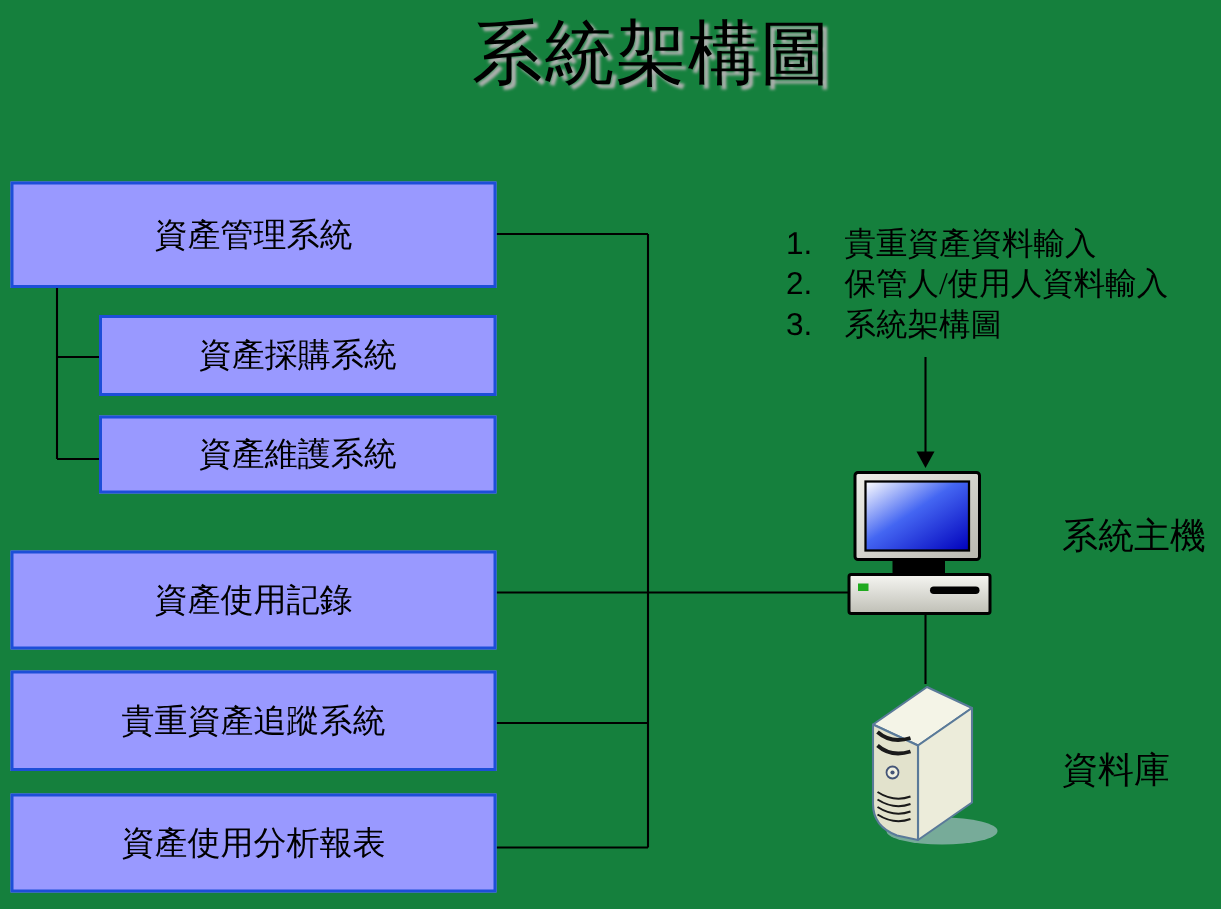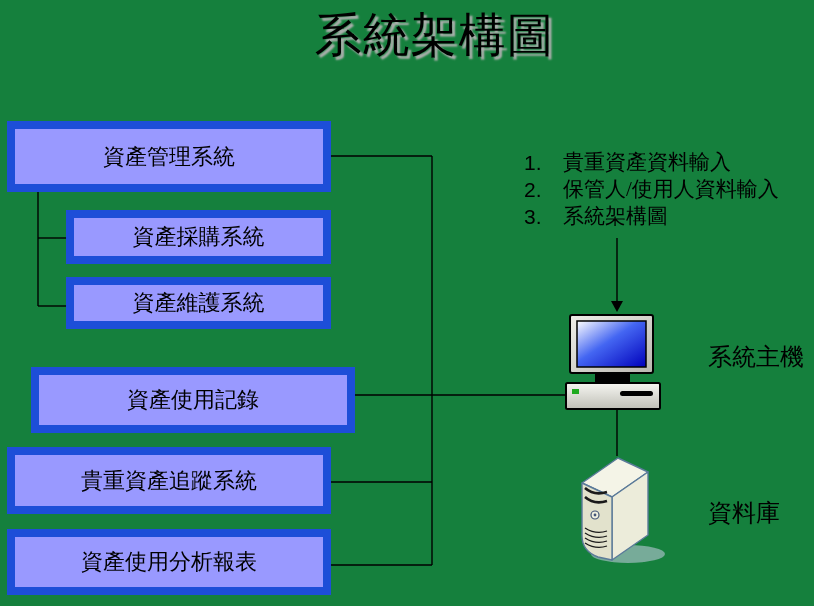--- a/index.html
+++ b/index.html
@@ -8,28 +8,28 @@
     overflow:hidden;font-family:"Liberation Serif",serif;color:#000;
   }
   .title{
     position:absolute;top:4px;left:0;width:100%;text-align:center;text-indent:55px;
     font-size:47px;font-weight:400;letter-spacing:1px;color:#000;
     text-shadow:3px 3px 2px #b0b0b0;
     font-family:"Liberation Serif","DejaVu Serif",serif;
   }
   .connectors{position:absolute;left:0;top:0;pointer-events:none;}
   .box{
-    position:absolute;background:#9999FF;border:8px solid #1d4ed8;
+    position:absolute;background:#9999FF;border:2px solid #1d4ed8;
     display:flex;align-items:center;justify-content:center;
     font-size:22px;box-sizing:border-box;
   }
   .box1{left:7px;top:121px;width:324px;height:71px;}
   .box2{left:66px;top:210px;width:265px;height:54px;}
   .box3{left:66px;top:277px;width:265px;height:52px;}
-  .box4{left:7px;top:367px;width:324px;height:66px;margin-left:24px;}
+  .box4{left:7px;top:367px;width:324px;height:66px;}
   .box5{left:7px;top:447px;width:324px;height:67px;}
   .box6{left:7px;top:529px;width:324px;height:66px;}
   .input-list{position:absolute;left:524px;top:149px;font-size:21px;}
   .input-row{display:flex;line-height:27px;}
   .input-num{width:39px;font-family:"Liberation Sans",sans-serif;}
   .input-text{font-family:"Liberation Serif",serif;white-space:nowrap;}
   .node-icon{position:absolute;}
   .host-icon{left:560px;top:310px;}
   .db-icon{left:570px;top:450px;}
   .node-label{position:absolute;font-size:24px;white-space:nowrap;margin-left:32px;}

